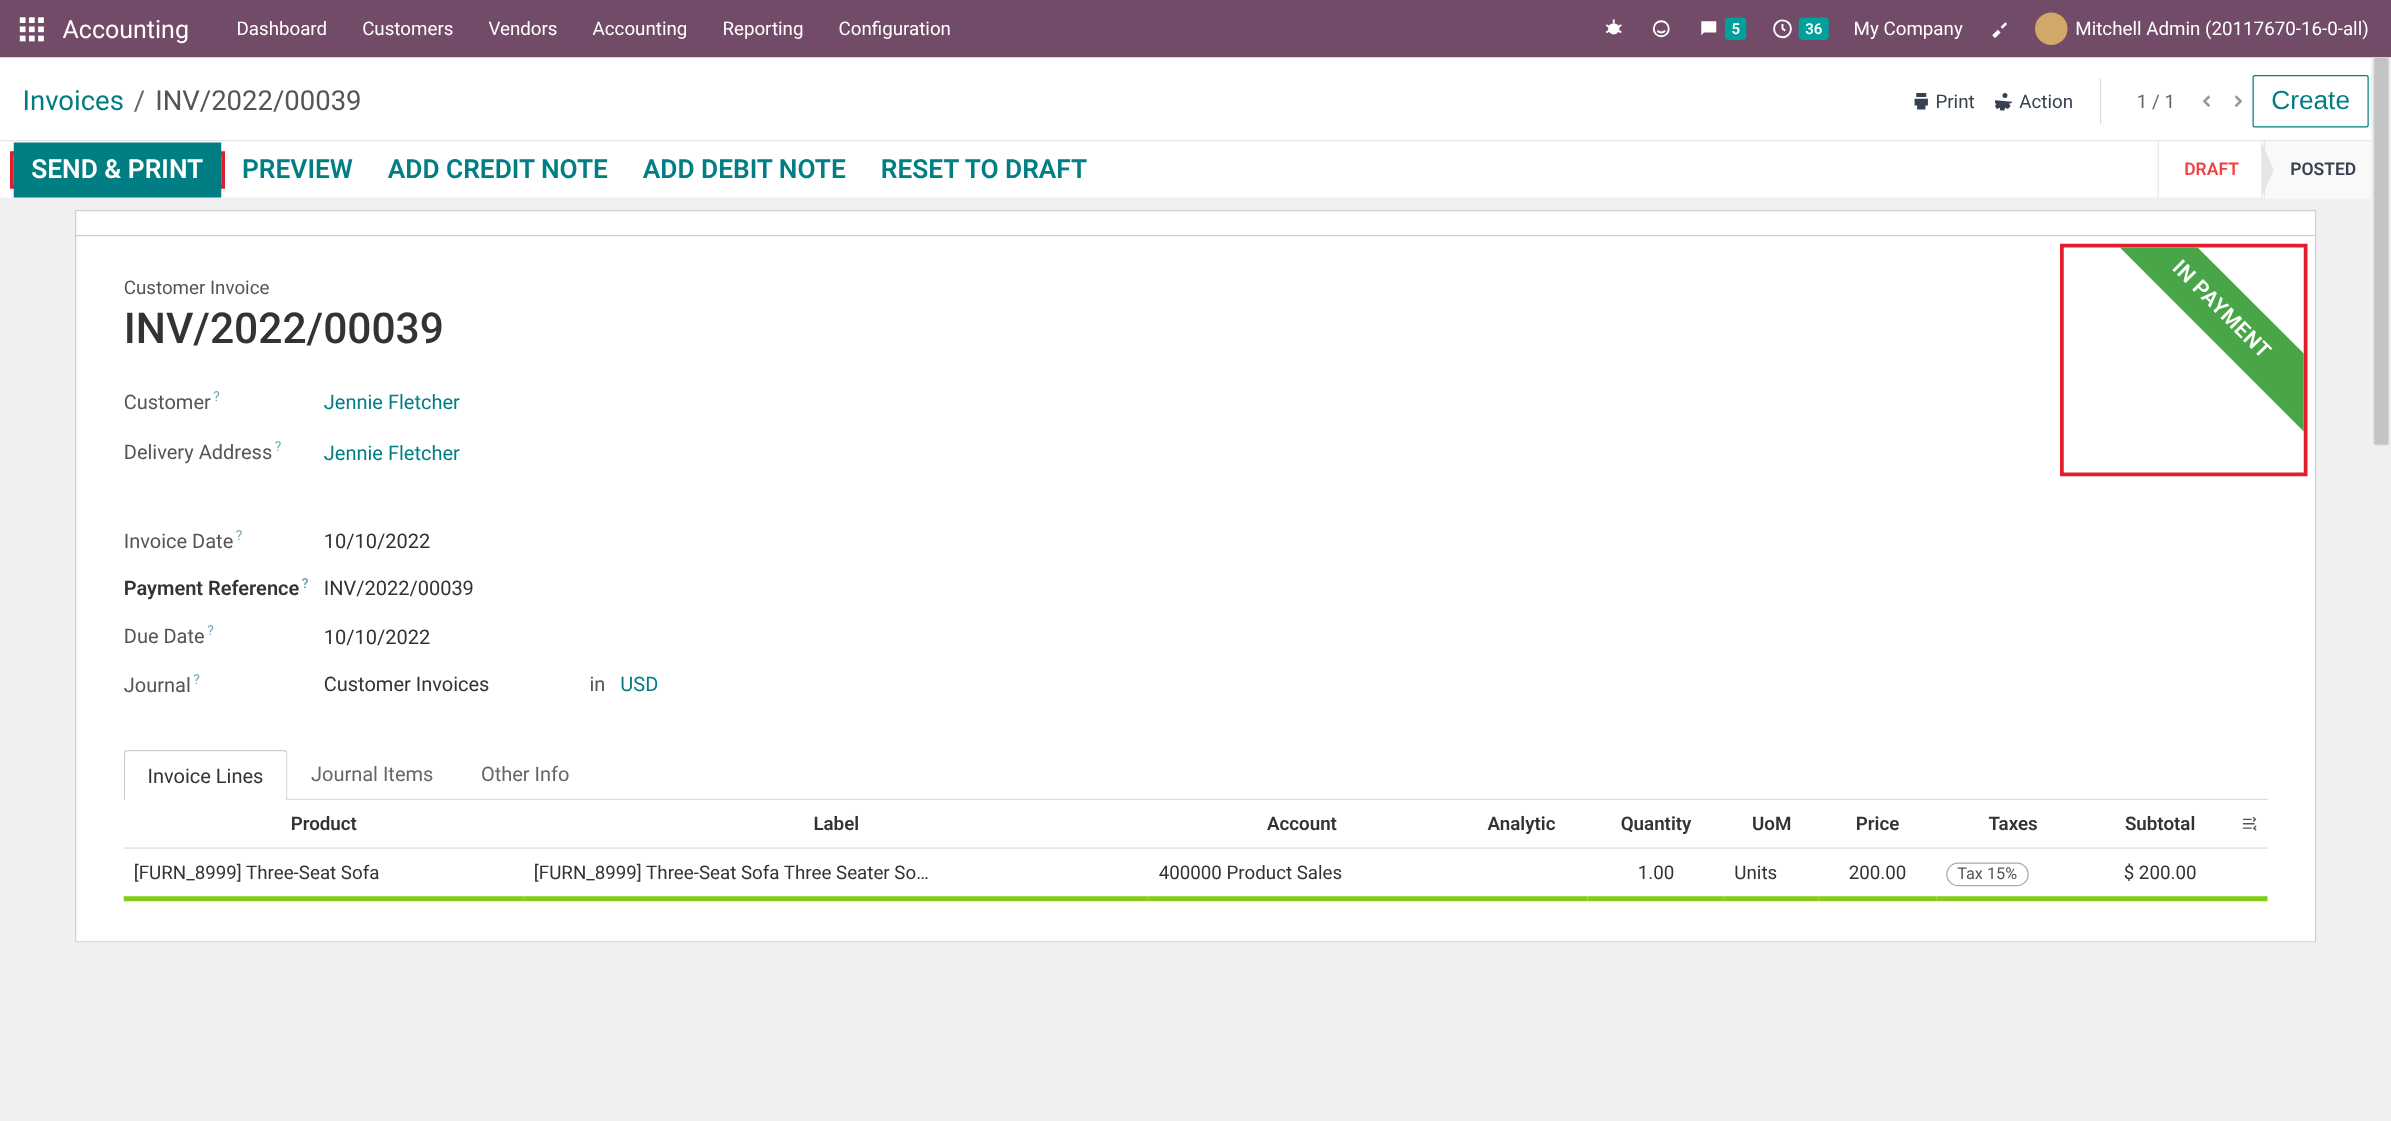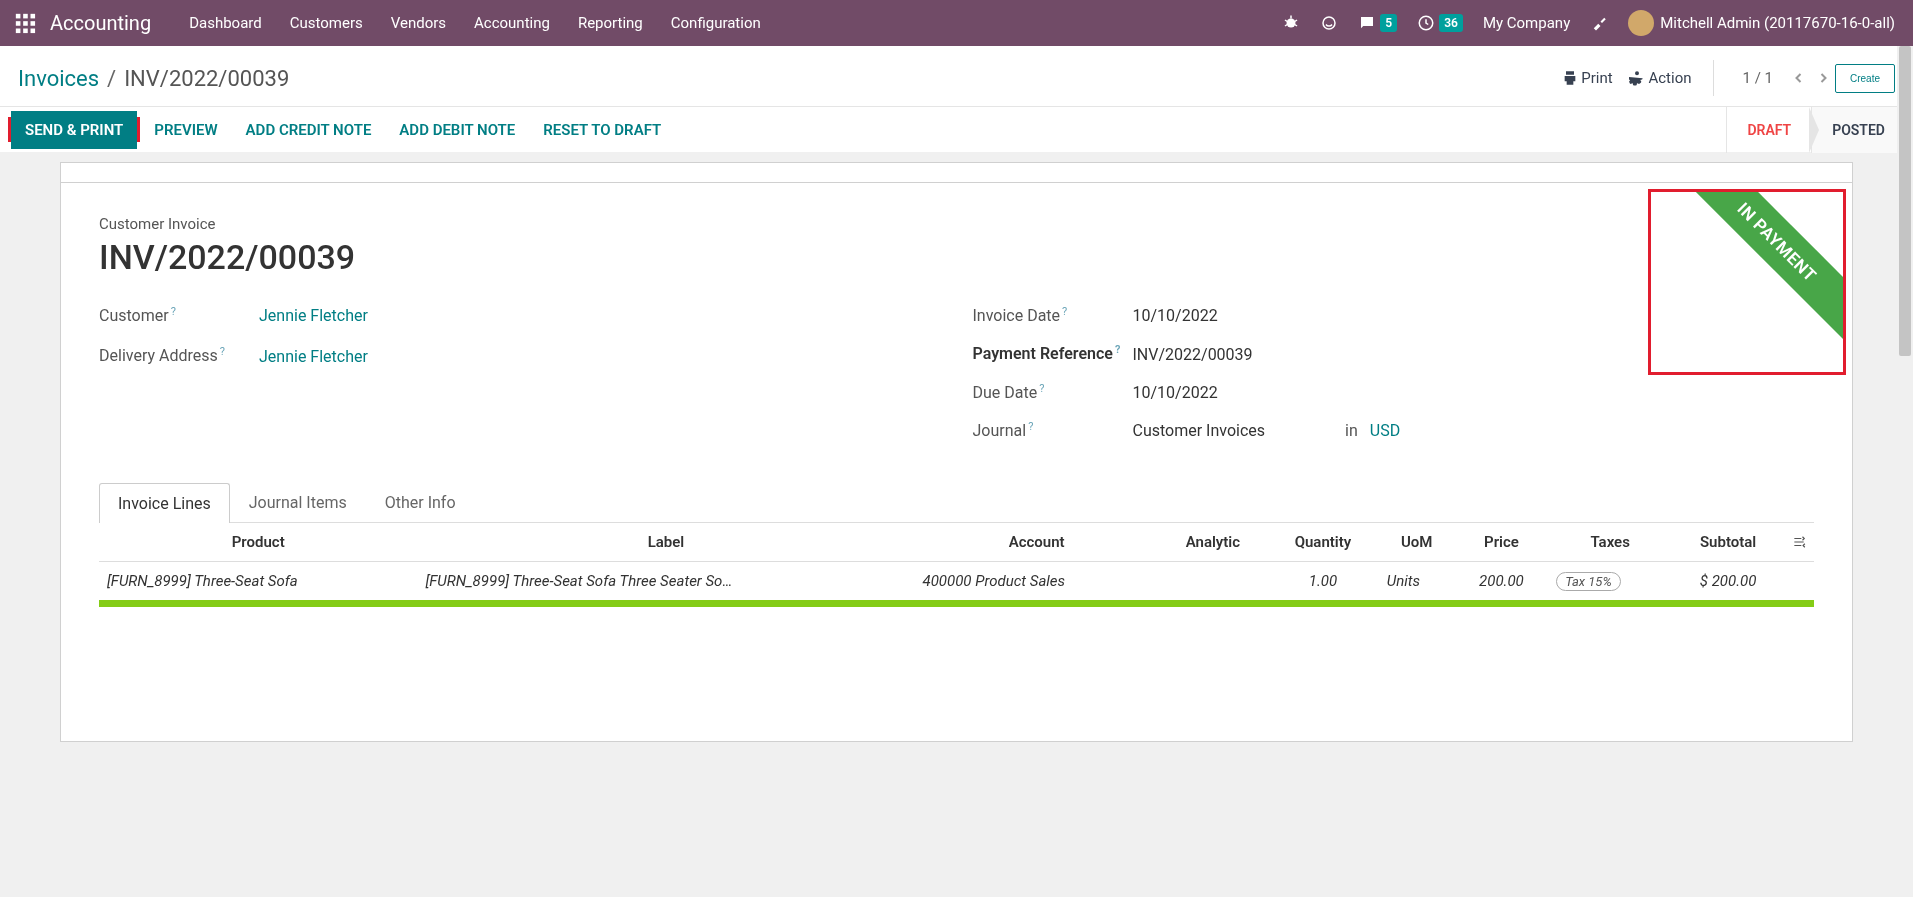--- a/index.html
+++ b/index.html
@@ -17,62 +17,62 @@
 
 
 .control-bar { background: #fff; padding: 14px 18px 10px 18px; display: flex; align-items: center; }
 .breadcrumb-link { color: #017e84; font-size: 22px; text-decoration: none; cursor: pointer; }
 .breadcrumb-sep { font-size: 22px; color: #666; padding: 0 8px; }
 .breadcrumb-current { font-size: 22px; color: #555; }
 .control-bar .spacer { flex: 1; }
 .ctrl-btn { display: inline-flex; align-items: center; margin: 0 8px; cursor: pointer; color: #374151; font-size: 15px; }
 .pager { margin: 0 14px; color: #666; font-size: 15px; }
 .arrow-btn { padding: 4px 6px; color: #999; cursor: pointer; }
-.create-btn { border: 1px solid #017e84; color: #017e84; background: #fff; padding: 8px 14px; font-size: 10px; cursor: pointer; border-radius: 2px; }
+.create-btn { border: 1px solid #017e84; color: #017e84; background: #fff; padding: 8px 14px; font-size: 21px; cursor: pointer; border-radius: 2px; }
 .vdivider { width: 1px; height: 36px; background: #ddd; margin: 0 14px; }
 
 
 .action-bar { background: #fff; padding: 0 8px; display: flex; align-items: center; height: 46px; border-top: 1px solid #e5e5e5; position: relative; }
-.action-btn { color: #017e84; font-weight: 600; font-size: 15px; padding: 10px 14px; cursor: pointer; text-transform: uppercase; }
+.action-btn { color: #017e84; font-weight: 600; font-size: 21px; padding: 10px 14px; cursor: pointer; text-transform: uppercase; }
 .action-btn.primary { background: #017e84; color: #fff; }
 .red-highlight { border: 3px solid #e11d2e; display: inline-block; }
 .status-bar { margin-left: auto; display: flex; height: 46px; }
 .status-step { padding: 0 20px; display: flex; align-items: center; color: #ef4444; font-size: 14px; font-weight: 600; position: relative; border-left: 1px solid #e5e5e5; }
 .status-step.active { color: #374151; background: #f9f9f9; }
 .status-step::after { content: ''; position: absolute; right: -8px; top: 50%; transform: translateY(-50%); width: 0; height: 0; border-top: 23px solid transparent; border-bottom: 23px solid transparent; border-left: 10px solid #e5e5e5; z-index: 1; }
 .status-step:last-child::after { display:none; }
 
 
 .sheet-wrap { padding: 10px 60px 0 60px; }
 .sheet-top-border { height: 20px; background: #fff; border: 1px solid #d0d0d0; border-bottom: none; }
 .sheet { background: #fff; border: 1px solid #d0d0d0; padding: 32px 38px; position: relative; overflow: hidden; min-height: 560px; }
 
 .ribbon-box { position: absolute; top: 6px; right: 6px; width: 198px; height: 186px; border: 3px solid #e11d2e; overflow: hidden; }
 .ribbon { position: absolute; top: 28px; right: -64px; width: 260px; padding: 12px 0; background: #48a648; color: #fff; text-align: center; font-weight: 600; font-size: 17px; transform: rotate(45deg); letter-spacing: .5px; }
 
 .sheet-label { font-size: 15px; color: #555; margin-bottom: 4px; }
 .sheet-title { font-size: 34px; color: #333; font-weight: 500; margin-bottom: 28px; }
 
-.fields-row { display: flex; gap: 32px; }
+.fields-row { display: flex; gap: 32px; flex-direction: column; }
 .fields-col { flex: 1; }
 .field { display: flex; align-items: baseline; margin-bottom: 18px; font-size: 16px; }
 .field-label { width: 160px; color: #555; position: relative; }
 .field-label.bold { font-weight: 600; color: #333; }
 .field-label .hint { color: #6ba5b8; font-size: 11px; vertical-align: super; margin-left: 2px; }
 .field-value { color: #333; }
 .field-value.link { color: #017e84; cursor: pointer; }
 .journal-row .in-txt { margin: 0 12px 0 80px; color: #555; }
 
 .tabs { display: flex; margin-top: 24px; border-bottom: none; }
 .tab { padding: 10px 18px; color: #666; cursor: pointer; font-size: 16px; border: 1px solid transparent; border-bottom: none; }
 .tab.active { border-color: #ccc; background: #fff; color: #333; border-radius: 3px 3px 0 0; position: relative; top: 1px; }
 
 .table { width: 100%; border-collapse: collapse; }
 .table th { text-align: center; font-weight: 600; font-size: 15px; padding: 10px 8px; border-top: 1px solid #ddd; border-bottom: 1px solid #ddd; color: #333; }
-.table td { padding: 10px 8px; font-size: 15px; border-bottom: 7px solid #84cc16; color: #333; font-style: italic; }
+.table td { padding: 10px 8px; font-size: 15px; border-bottom: 4px solid #84cc16; color: #333; }
 .table .r { text-align: center; }
 .tax-pill { border: 1px solid #aaa; border-radius: 10px; padding: 1px 8px; font-size: 13px; color: #555; }
 
 .scroll-track { position: fixed; right: 0; top: 46px; bottom: 0; width: 16px; background: #f0f0f0; }
 .scroll-thumb { position: absolute; top: 0; left: 2px; right: 2px; height: 310px; background: #c4c4c4; border-radius: 2px; }
 
 svg { display: block; }
 </style>
 </head>
 <body>

